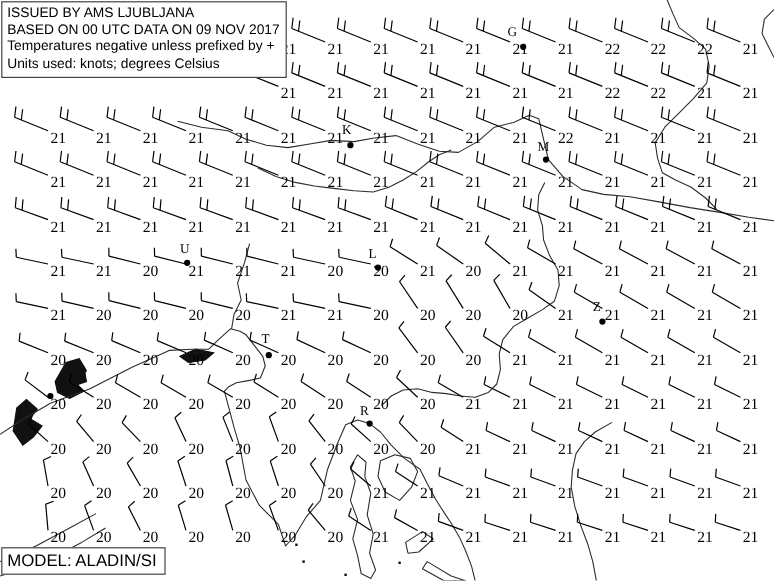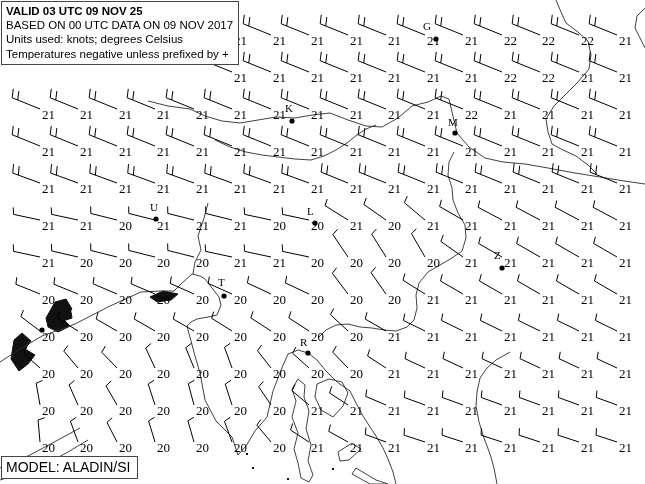--- a/index.html
+++ b/index.html
@@ -667,22 +667,22 @@
       <circle cx="502" cy="268" r="2.6" fill="#000"></circle>
       <text x="494" y="259" fill="#000" font-family="&quot;Liberation Serif&quot;,serif" font-size="11px">Z</text>
       <circle cx="224" cy="296" r="2.6" fill="#000"></circle>
       <text x="218" y="286" fill="#000" font-family="&quot;Liberation Serif&quot;,serif" font-size="11px">T</text>
       <circle cx="308" cy="353" r="2.6" fill="#000"></circle>
       <text x="300" y="346" fill="#000" font-family="&quot;Liberation Serif&quot;,serif" font-size="11px">R</text>
       <circle cx="42" cy="330" r="2.6" fill="#000"></circle>
     </svg>
 
   <div class="info-box">
-    <div><b>VALID 03 UTC 09 NOV 25</b></div>
+    <div>ISSUED BY AMS LJUBLJANA</div>
     <div>BASED ON 00 UTC DATA ON 09 NOV 2017</div>
+    <div>Temperatures negative unless prefixed by +</div>
     <div>Units used: knots; degrees Celsius</div>
-    <div>Temperatures negative unless prefixed by +</div>
   </div>
 
   <div class="model-box">
     <span>MODEL: ALADIN/SI</span>
   </div>
 </div>
 
 </body></html>

